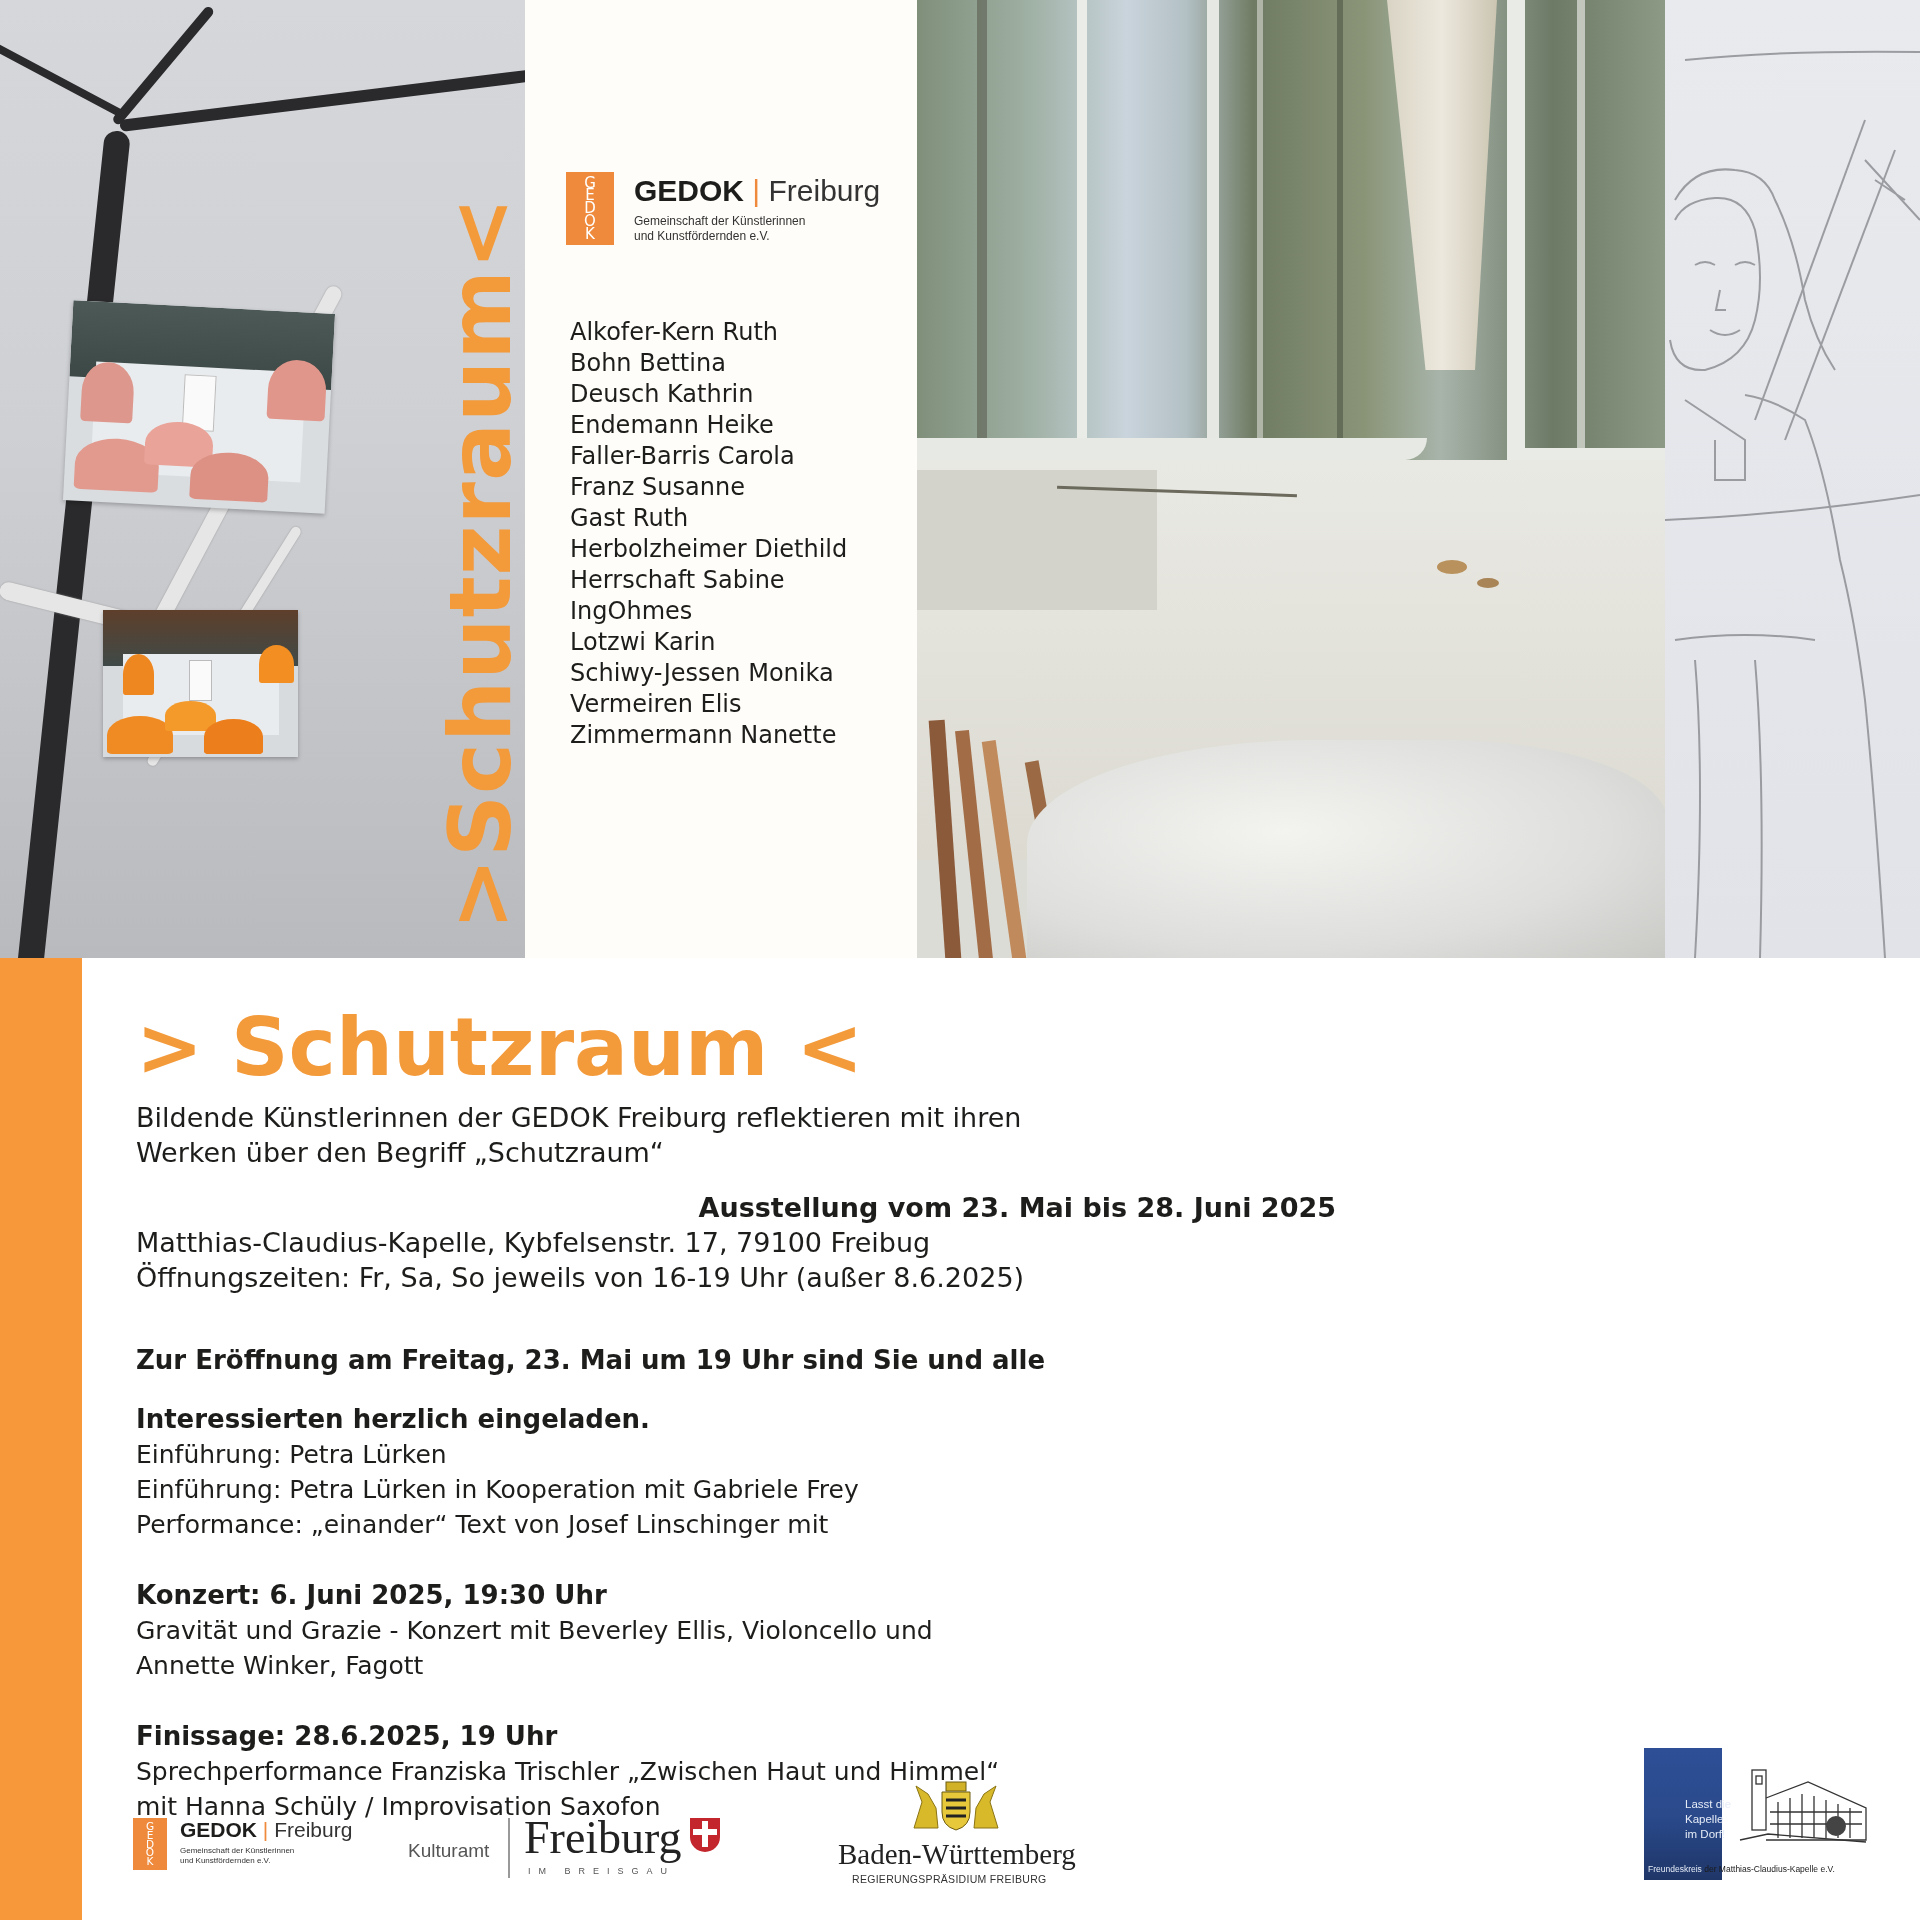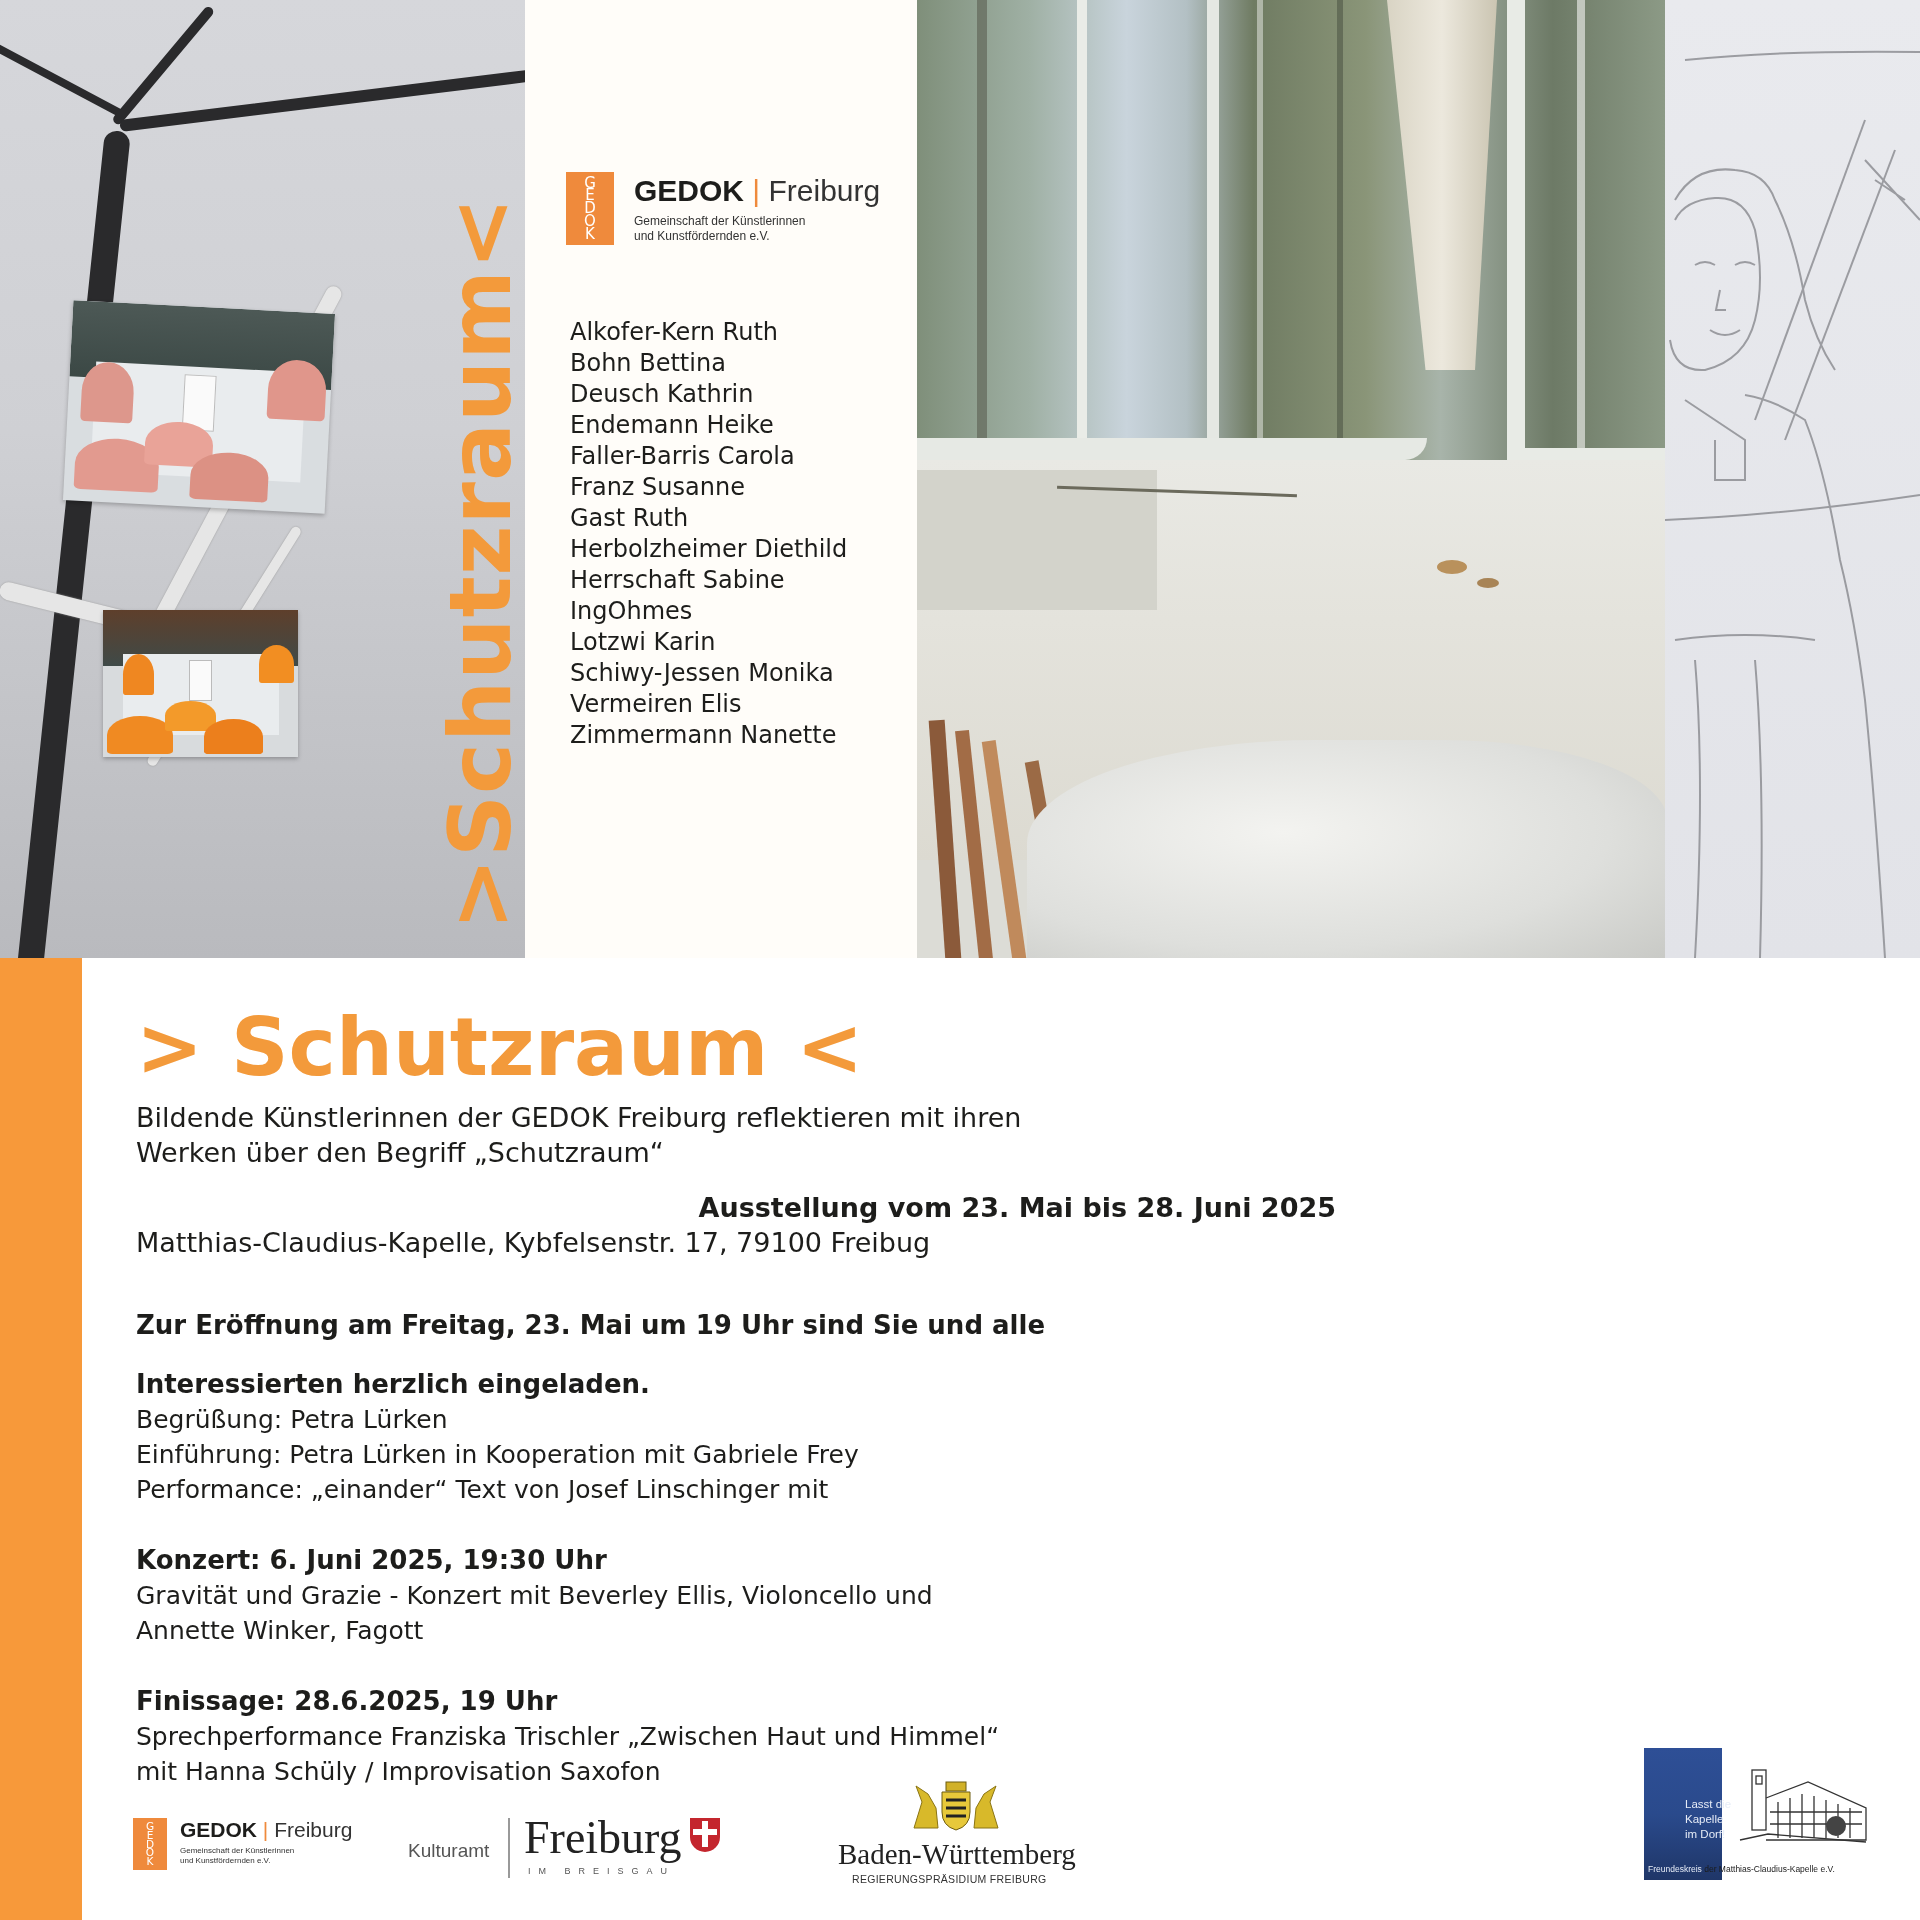--- a/index.html
+++ b/index.html
@@ -219,25 +219,26 @@
 
 <div class="orange-bar"></div>
 
 <div class="info">
   <div class="title">&gt; Schutzraum &lt;</div>
   <p style="margin-top:4px;">Bildende Künstlerinnen der GEDOK Freiburg reflektieren mit ihren</p>
   <p>Werken über den Begriff „Schutzraum“</p>
   <div class="gap-s"></div>
   <p class="b" style="margin-top:8px;text-align:right;">Ausstellung vom 23. Mai bis 28. Juni 2025</p>
   <p>Matthias-Claudius-Kapelle, Kybfelsenstr. 17, 79100 Freibug</p>
+  <p>Öffnungszeiten: Fr, Sa, So jeweils von 16-19 Uhr (außer 8.6.2025)</p>
   <div class="gap-m"></div>
   <div class="small">
     <p class="b">Zur Eröffnung am Freitag, 23. Mai um 19 Uhr sind Sie und alle</p>
     <p class="b">Interessierten herzlich eingeladen.</p>
-    <p>Begrüßung: Petra Lürken</p>
+    <p>Einführung: Petra Lürken</p>
     <p>Einführung: Petra Lürken in Kooperation mit Gabriele Frey</p>
     <p>Performance: „einander“ Text von Josef Linschinger mit</p>
     <div class="gap-s"></div>
     <p class="b">Konzert: 6. Juni 2025, 19:30 Uhr</p>
     <p>Gravität und Grazie - Konzert mit Beverley Ellis, Violoncello und</p>
     <p>Annette Winker, Fagott</p>
     <div class="gap-s"></div>
     <p class="b">Finissage: 28.6.2025, 19 Uhr</p>
     <p>Sprechperformance Franziska Trischler „Zwischen Haut und Himmel“</p>
     <p>mit Hanna Schüly / Improvisation Saxofon</p>

